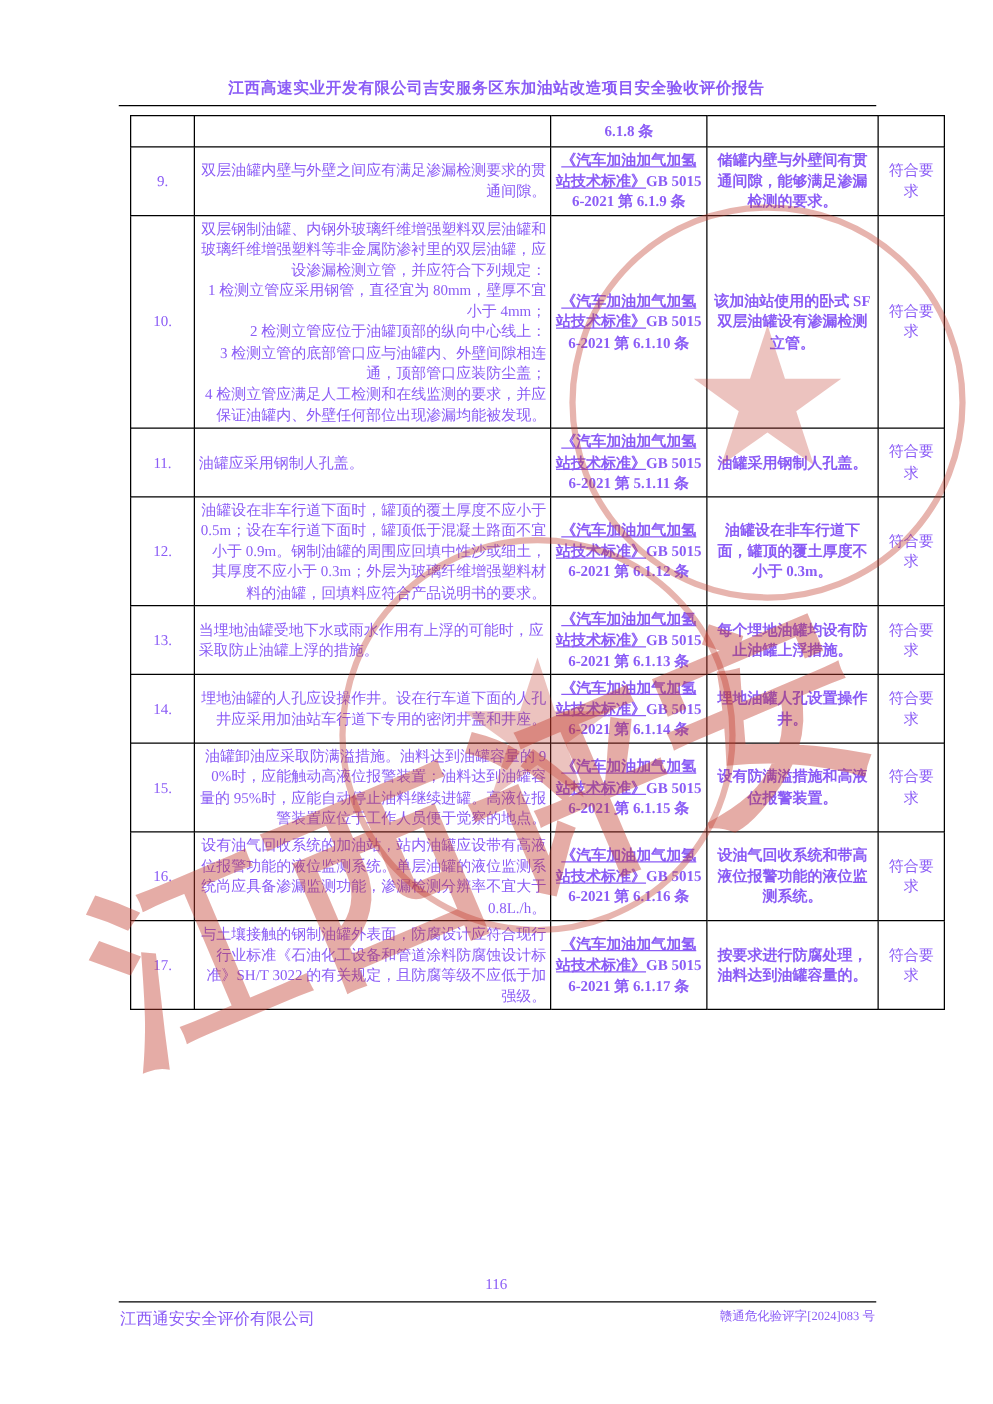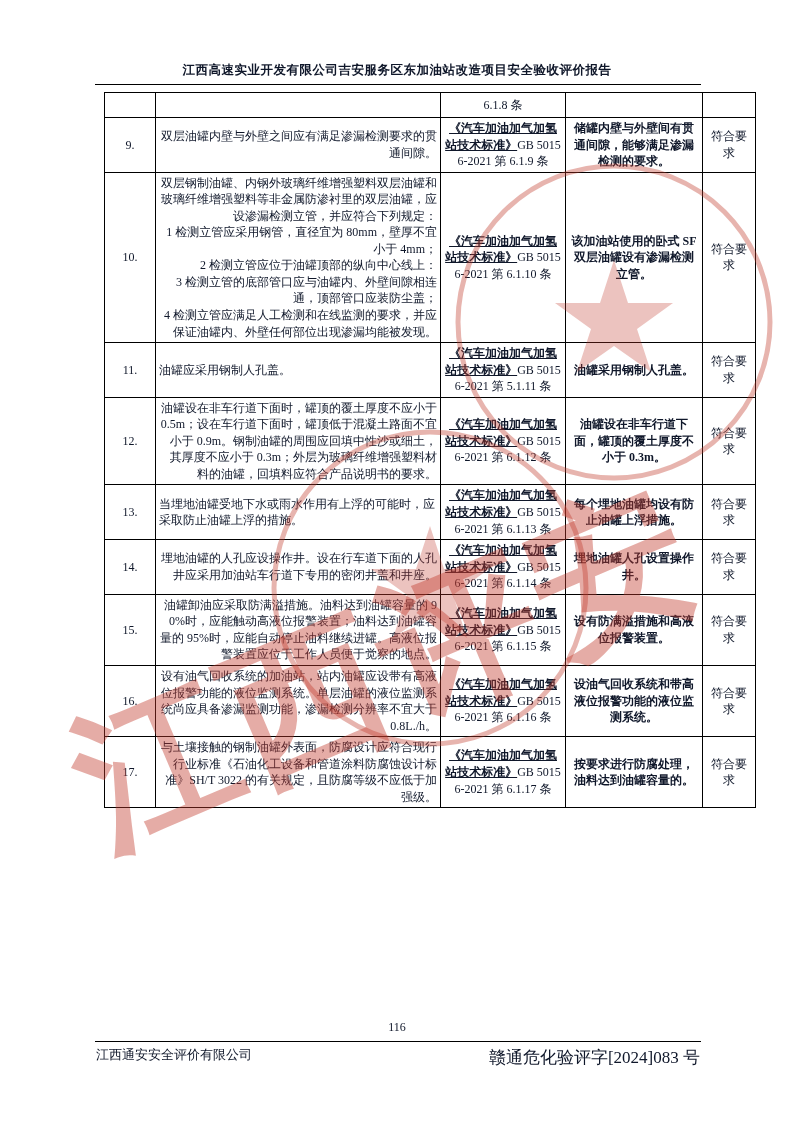--- a/index.html
+++ b/index.html
@@ -1,21 +1,21 @@
 <!DOCTYPE html>
 <html><head>
 <meta charset="utf-8">
 <style>
   html,body{margin:0;padding:0;background:#ffffff;}
   .page{
     position:relative;
     width:794px;height:1123px;
     background:#fff;
     font-family:"Liberation Serif", serif;
-    color:#0f172a;
+    color:#8b5cf6;
     overflow:hidden;
   }
   
   .hdr-title{
     position:absolute;top:62px;left:0;width:794px;
     text-align:center;font-size:12.5px;font-weight:bold;
     letter-spacing:.5px;
   }
   .hdr-rule{
     position:absolute;top:84px;left:95px;width:606px;
@@ -34,35 +34,35 @@
     word-break:break-all;
   }
   td.c-no{width:44px;text-align:center;}
   td.c-content{width:278px;text-align:right;white-space:pre-line;}
   td.c-content.ctr{text-align:left;}
   td.c-std{width:118px;text-align:center;font-weight:bold;}
   td.c-result{width:130px;text-align:center;font-weight:bold;}
   td.c-concl{width:46px;text-align:center;padding:2px 9px;}
   tr.carry td{height:20px;}
   .std-title{font-weight:bold;text-decoration:underline;}
-  .std-clause{font-weight:normal;}
+  .std-clause{font-weight:bold;}
   
   .pageno{
     position:absolute;top:1020px;left:0;width:794px;
     text-align:center;font-size:12px;
   }
   .ftr-rule{
     position:absolute;top:1041px;left:95px;width:606px;
     border-top:1.6px solid #000;height:0;
   }
   .ftr-left{
     position:absolute;top:1046px;left:96px;font-size:13px;
   }
   .ftr-right{
-    position:absolute;top:1046px;right:94px;font-size:17px;
+    position:absolute;top:1046px;right:94px;font-size:10px;
   }
   
   .wm{
     position:absolute;top:0;left:0;width:794px;height:1123px;
     pointer-events:none;z-index:5;
   }
   .wm text{font-family:"Liberation Serif", serif;font-weight:bold;}
 </style>
 </head>
 <body>

